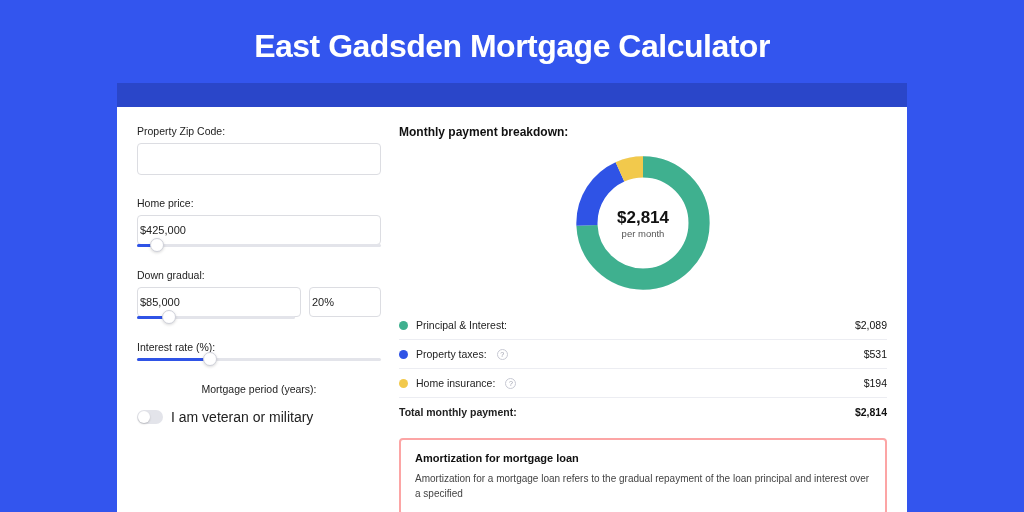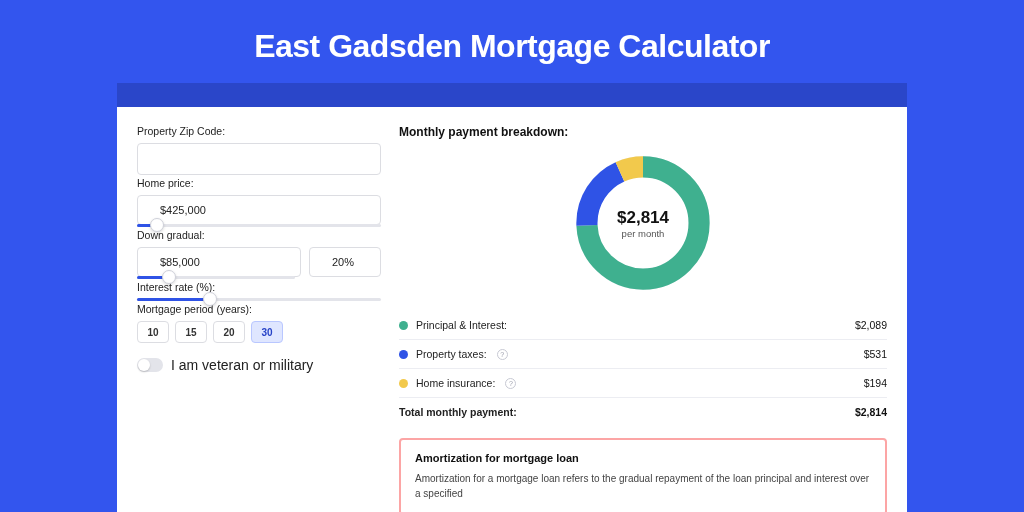--- a/index.html
+++ b/index.html
@@ -33,27 +33,27 @@
   }
   .left-col { width: 244px; flex-shrink: 0; }
   .right-col { flex: 1; }
 
   .field-label { font-size: 10.5px; color: #222; margin-bottom: 6px; display:block; }
   .text-input {
     width: 100%;
     border: 1px solid #dcdde2;
     border-radius: 4px;
     height: 30px;
-    padding: 0 22px;
+    padding: 0 2px;
     font-size: 11px;
     color: #222;
     background: #fff;
   }
   .text-input.tall { height: 32px; }
-  .field-block { margin-bottom: 2px; }
+  .field-block { margin-bottom: 22px; }
 
   .slider-track {
     position: relative;
     height: 3px;
     background: #e3e4ea;
     border-radius: 2px;
     margin-top: -1px;
   }
   .slider-fill {
     position: absolute;
@@ -176,28 +176,22 @@
     </div>
 
     <div class="field-block">
       <label class="field-label">Interest rate (%):</label>
       <div class="slider-track">
         <div class="slider-fill" style="width: 30%;"></div>
         <div class="slider-thumb" style="left: calc(30% - 7px);"></div>
       </div>
     </div>
 
-    <div class="field-block" style="margin-bottom:6px;">
+    <div class="field-block" style="margin-bottom:6px;text-align:center;">
       <label class="field-label">Mortgage period (years):</label>
-      <div class="period-row" id="period-row">
-          <div class="period-btn">10</div>
-          <div class="period-btn">15</div>
-          <div class="period-btn">20</div>
-          <div class="period-btn active">30</div>
-        </div>
     </div>
 
     <div class="toggle-row">
       <div class="toggle"></div>
       <span class="toggle-label">I am veteran or military</span>
     </div>
 
   </div>
 
   <div class="right-col">

